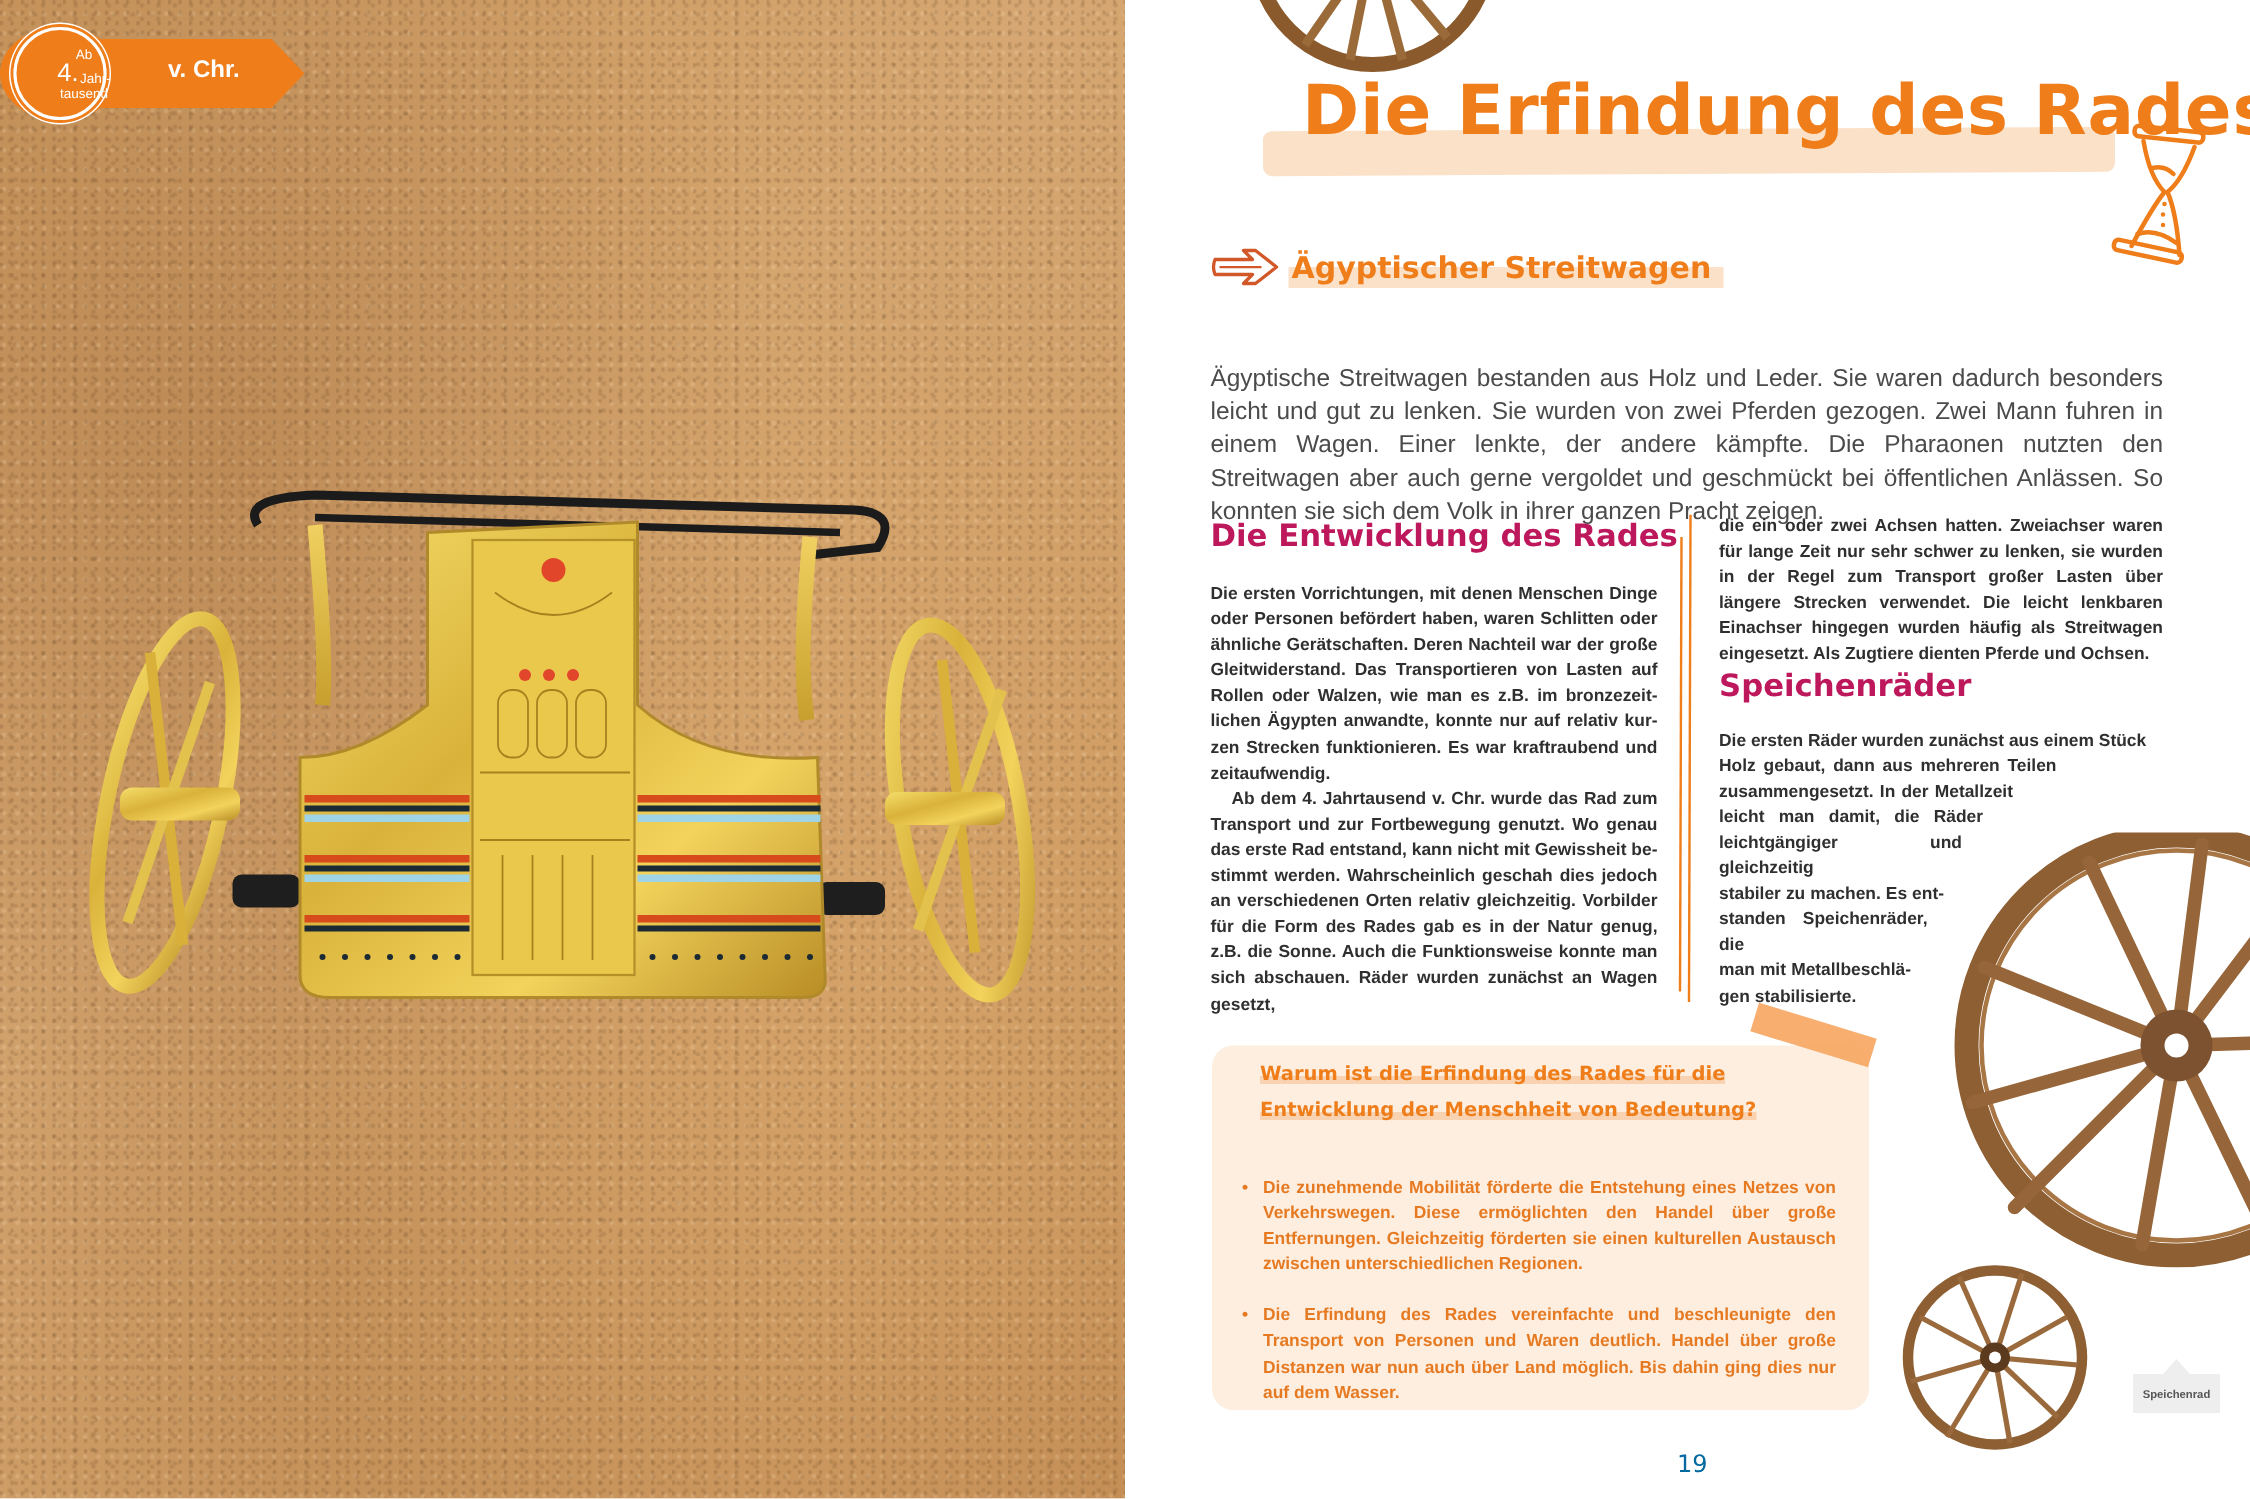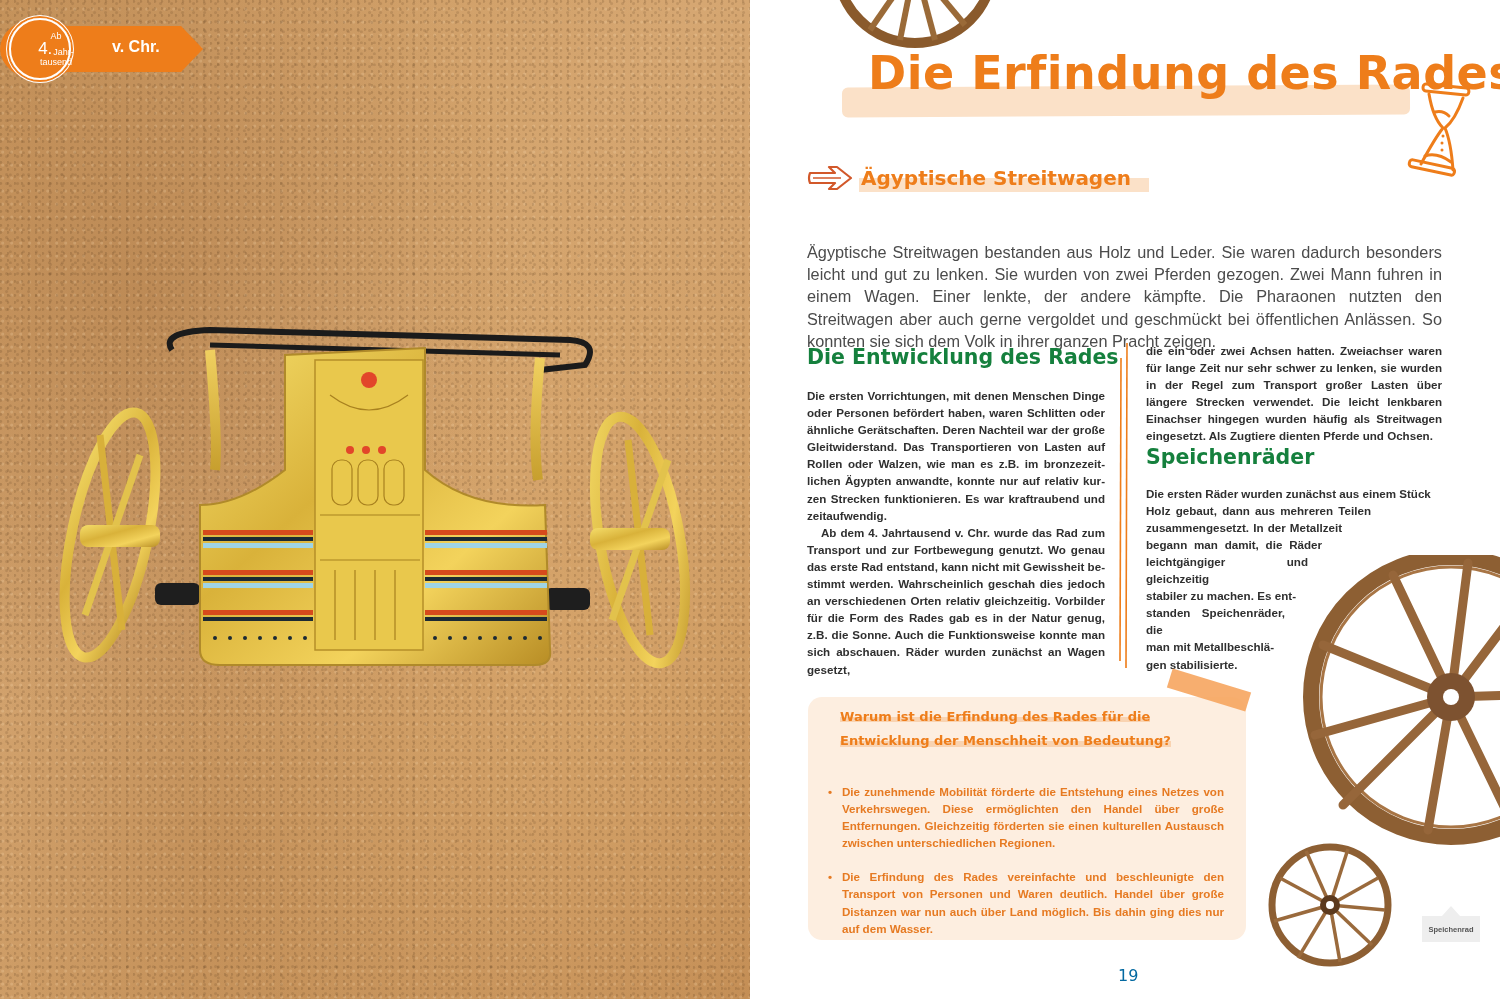--- a/index.html
+++ b/index.html
@@ -69,21 +69,21 @@
   .section-head .label { position: relative; font-family: "DejaVu Sans", sans-serif; color: #ee7d1a; font-size: 20px; }
 
   .intro-text {
     position: absolute; left: 57px; top: 201px; width: 635px;
     font-family: "Liberation Sans", sans-serif; font-size: 16.3px; line-height: 22.2px;
     color: #4b4b4b; text-align: justify; hyphens: manual; margin-top: 40px;
   }
 
   .col-left { position: absolute; left: 57px; top: 345px; width: 298px; }
   .col-right { position: absolute; left: 396px; top: 342px; width: 296px; }
-  .col-heading { font-family: "DejaVu Sans", sans-serif; color: #15803d; font-size: 20.5px; margin-bottom: 18px; white-space: nowrap; }
+  .col-heading { font-family: "DejaVu Sans", sans-serif; color: #be185d; font-size: 20.5px; margin-bottom: 18px; white-space: nowrap; }
   .col-text {
     font-family: "Liberation Sans", sans-serif; font-weight: bold; font-size: 11.6px; line-height: 17.1px;
     color: #2f2f2f; text-align: justify;
   }
   .col-text p + p { text-indent: 14px; }
   .col-right .col-heading { margin-bottom: 16px; }
   .spk-text { width: 296px; }
   .spk-text .line { display: block; }
 
   .divider-lines { position: absolute; left: 366px; top: 343px; width: 16px; height: 325px; }
@@ -264,21 +264,21 @@
         <circle cx="37" cy="70" r="1.5"></circle>
     </g>
   </svg>
 
   <div class="section-head">
     <div class="hl"></div>
     <svg class="arrow-icon" viewBox="0 0 48 28">
       <path d="M3 9 L28 9 L22 3 L30 3 L44 14 L30 25 L22 25 L28 19 L3 19 Q1 14 3 9 Z" fill="none" stroke="#d2582a" stroke-width="2.2" stroke-linejoin="round"></path>
       <path d="M6 14 L34 14" stroke="#d2582a" stroke-width="1.5"></path>
     </svg>
-    <h2 class="label">Ägyptische Streitwagen</h2>
+    <h2 class="label">Ägyptischer Streitwagen</h2>
   </div>
 
   <p class="intro-text">Ägyptische Streitwagen bestanden aus Holz und Leder. Sie waren dadurch beson­ders leicht und gut zu lenken. Sie wurden von zwei Pferden gezogen. Zwei Mann fuh­ren in einem Wagen. Einer lenkte, der andere kämpfte. Die Pharaonen nutzten den Streitwagen aber auch gerne vergoldet und geschmückt bei öffentlichen Anlässen. So konnten sie sich dem Volk in ihrer ganzen Pracht zeigen.</p>
 
   <div class="col-left">
     <h3 class="col-heading">Die Entwicklung des Rades</h3>
     <div class="col-text">
       <p>Die ersten Vorrichtungen, mit denen Menschen Dinge oder Personen befördert haben, waren Schlitten oder ähnliche Gerätschaften. Deren Nachteil war der große Gleitwiderstand. Das Transportieren von Lasten auf Rollen oder Walzen, wie man es z.B. im bronzezeit­lichen Ägypten anwandte, konnte nur auf relativ kur­zen Strecken funktionieren. Es war kraftraubend und zeitaufwendig.</p>
       <p>Ab dem 4. Jahrtausend v. Chr. wurde das Rad zum Transport und zur Fortbewegung genutzt. Wo genau das erste Rad entstand, kann nicht mit Gewissheit be­stimmt werden. Wahrscheinlich geschah dies jedoch an verschiedenen Orten relativ gleichzeitig. Vorbilder für die Form des Rades gab es in der Natur genug, z.B. die Sonne. Auch die Funktionsweise konnte man sich abschauen. Räder wurden zunächst an Wagen gesetzt,</p>
     </div>
@@ -289,21 +289,21 @@
     <line x1="11" y1="0" x2="10" y2="325" stroke="#ee7d1a" stroke-width="1.6"></line>
   </svg>
 
   <div class="col-right">
     <p class="col-text">die ein oder zwei Achsen hatten. Zweiachser waren für lange Zeit nur sehr schwer zu lenken, sie wurden in der Regel zum Transport großer Lasten über längere Strecken verwendet. Die leicht lenkbaren Einachser hingegen wurden häufig als Streitwagen eingesetzt. Als Zugtiere dienten Pferde und Ochsen.</p>
     <h3 class="col-heading">Speichenräder</h3>
     <p class="col-text spk-text">
       <span class="line">Die ersten Räder wurden zunächst aus einem Stück</span>
       <span class="line" style="width:225px;text-align:justify;text-align-last:justify">Holz gebaut, dann aus mehreren Teilen</span>
       <span class="line" style="width:196px;text-align:justify;text-align-last:justify">zusammengesetzt. In der Metallzeit</span>
-      <span class="line" style="width:176px;text-align:justify;text-align-last:justify">begann man damit, die Räder</span>
+      <span class="line" style="width:176px;text-align:justify;text-align-last:justify">leicht man damit, die Räder</span>
       <span class="line" style="width:162px;text-align:justify;text-align-last:justify">leichtgängiger und gleichzeitig</span>
       <span class="line" style="width:150px;text-align:justify;text-align-last:justify">stabiler zu machen. Es ent-</span>
       <span class="line" style="width:139px;text-align:justify;text-align-last:justify">standen Speichenräder, die</span>
       <span class="line" style="width:128px;text-align:justify;text-align-last:justify">man mit Metallbeschlä-</span>
       <span class="line">gen stabilisierte.</span>
     </p>
   </div>
 
   <svg class="big-wheel" viewBox="0 0 230 290">
     <circle cx="168" cy="142" r="140" fill="none" stroke="#8d5f33" stroke-width="16"></circle>

